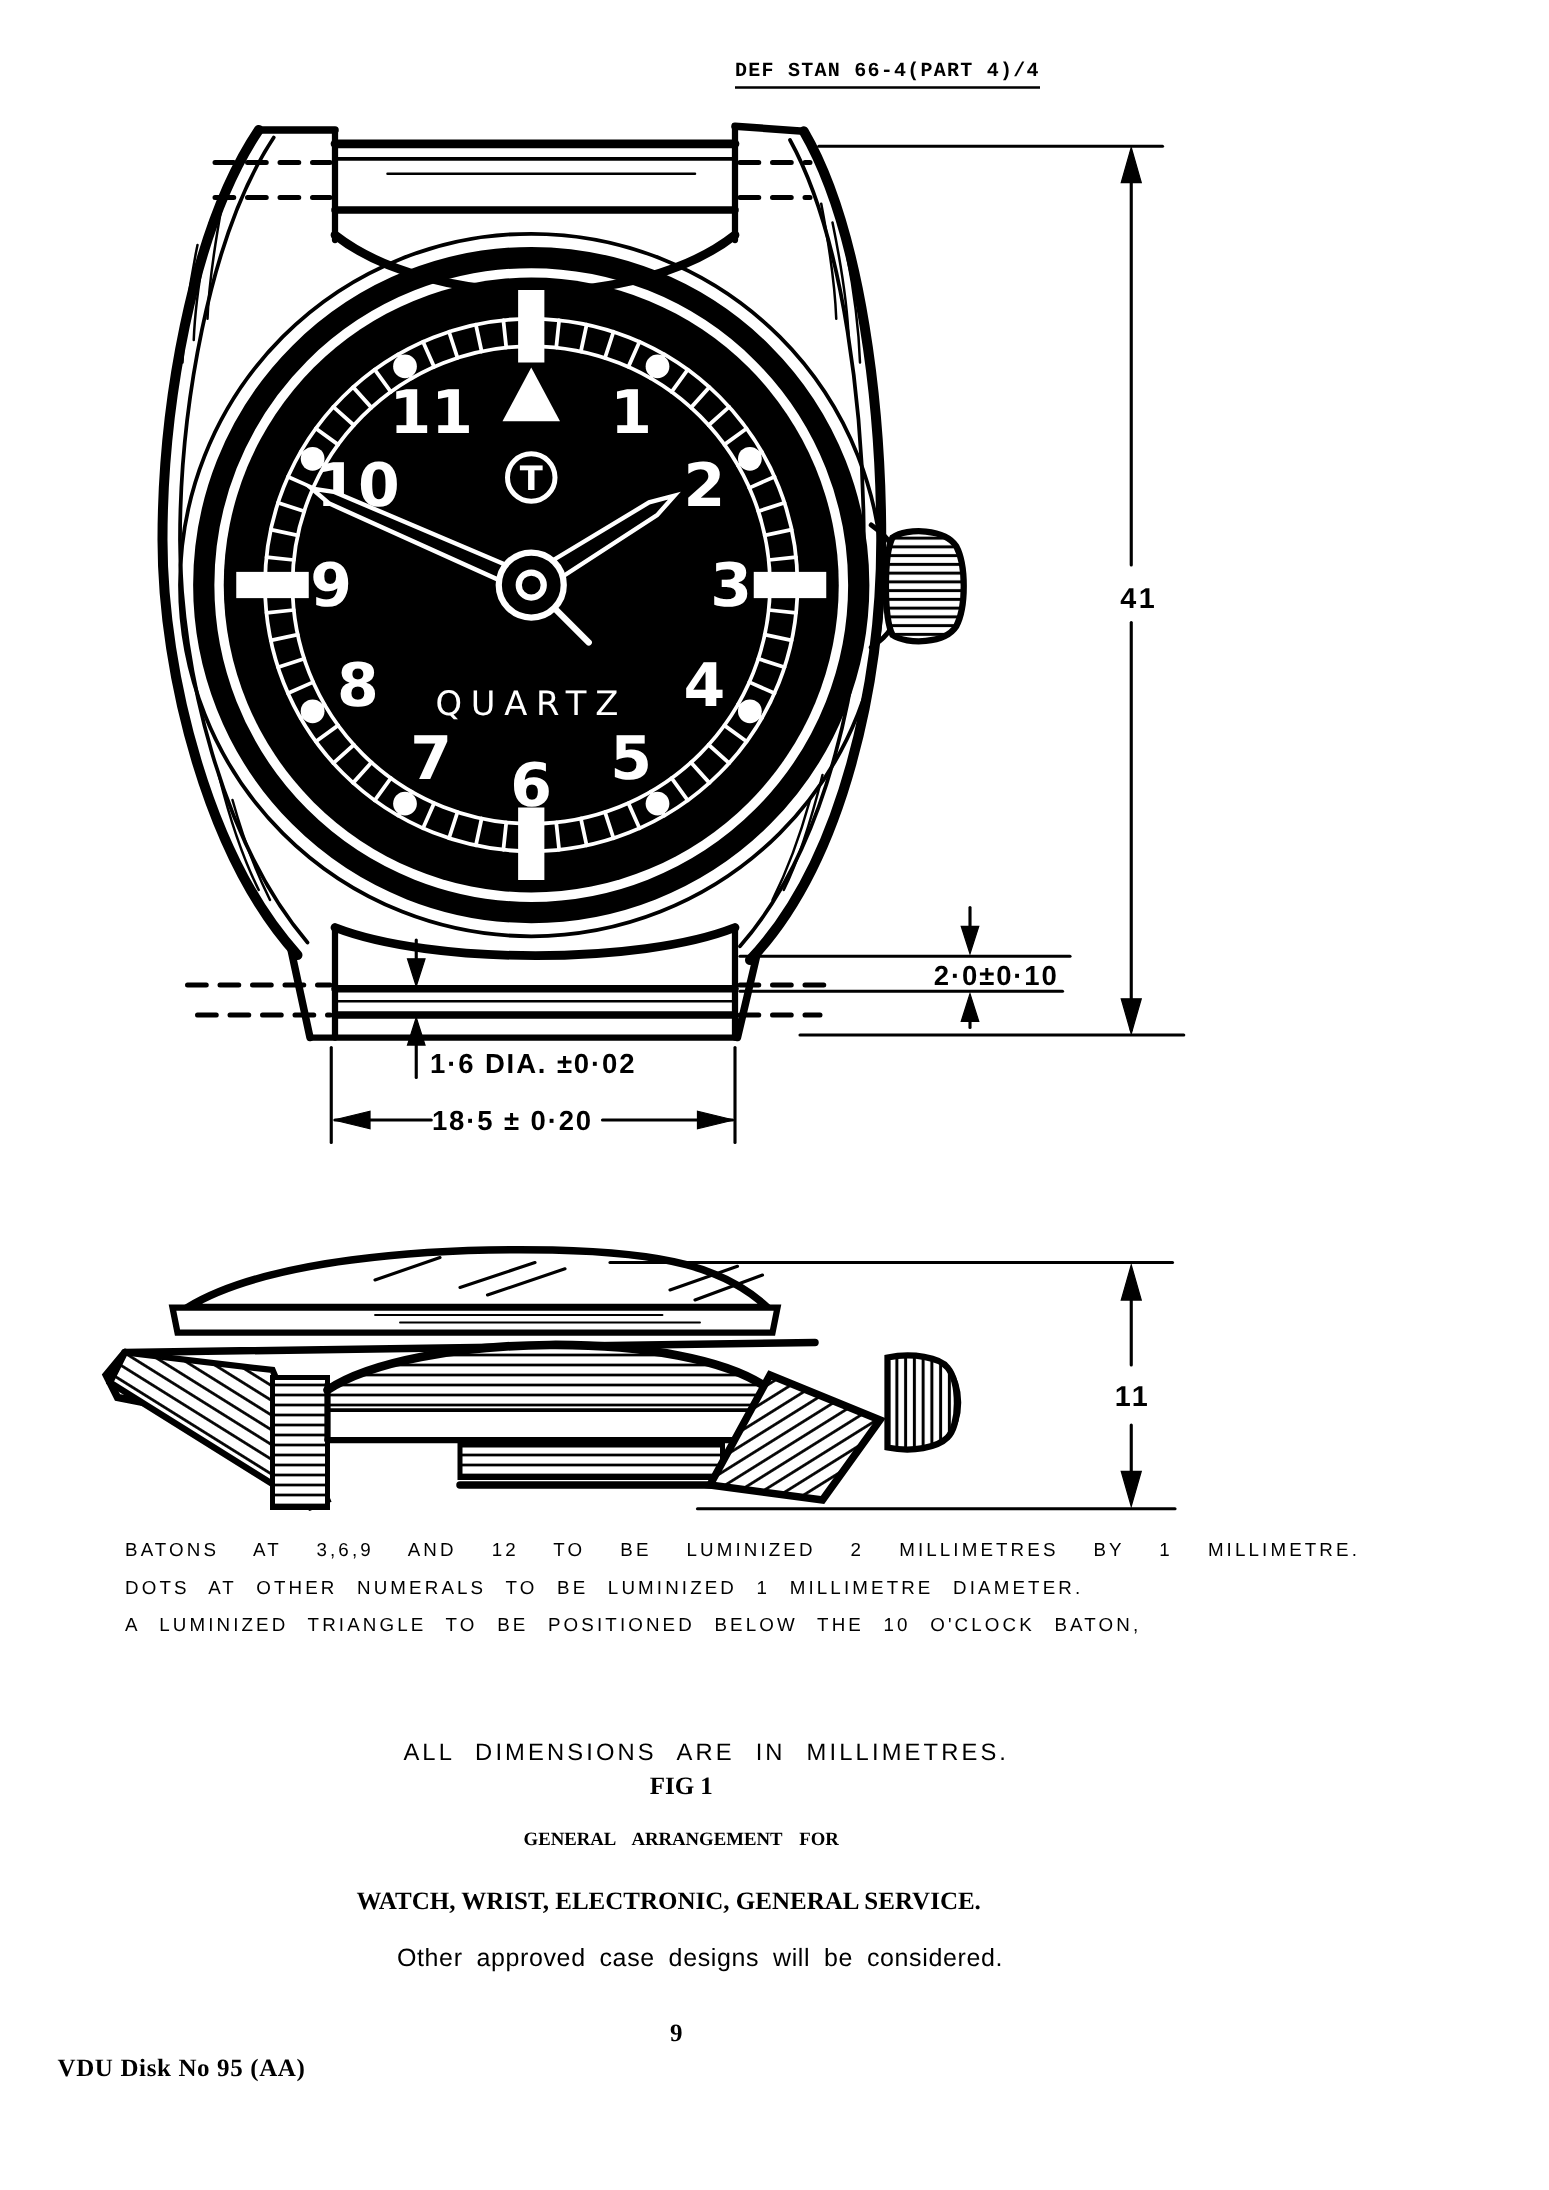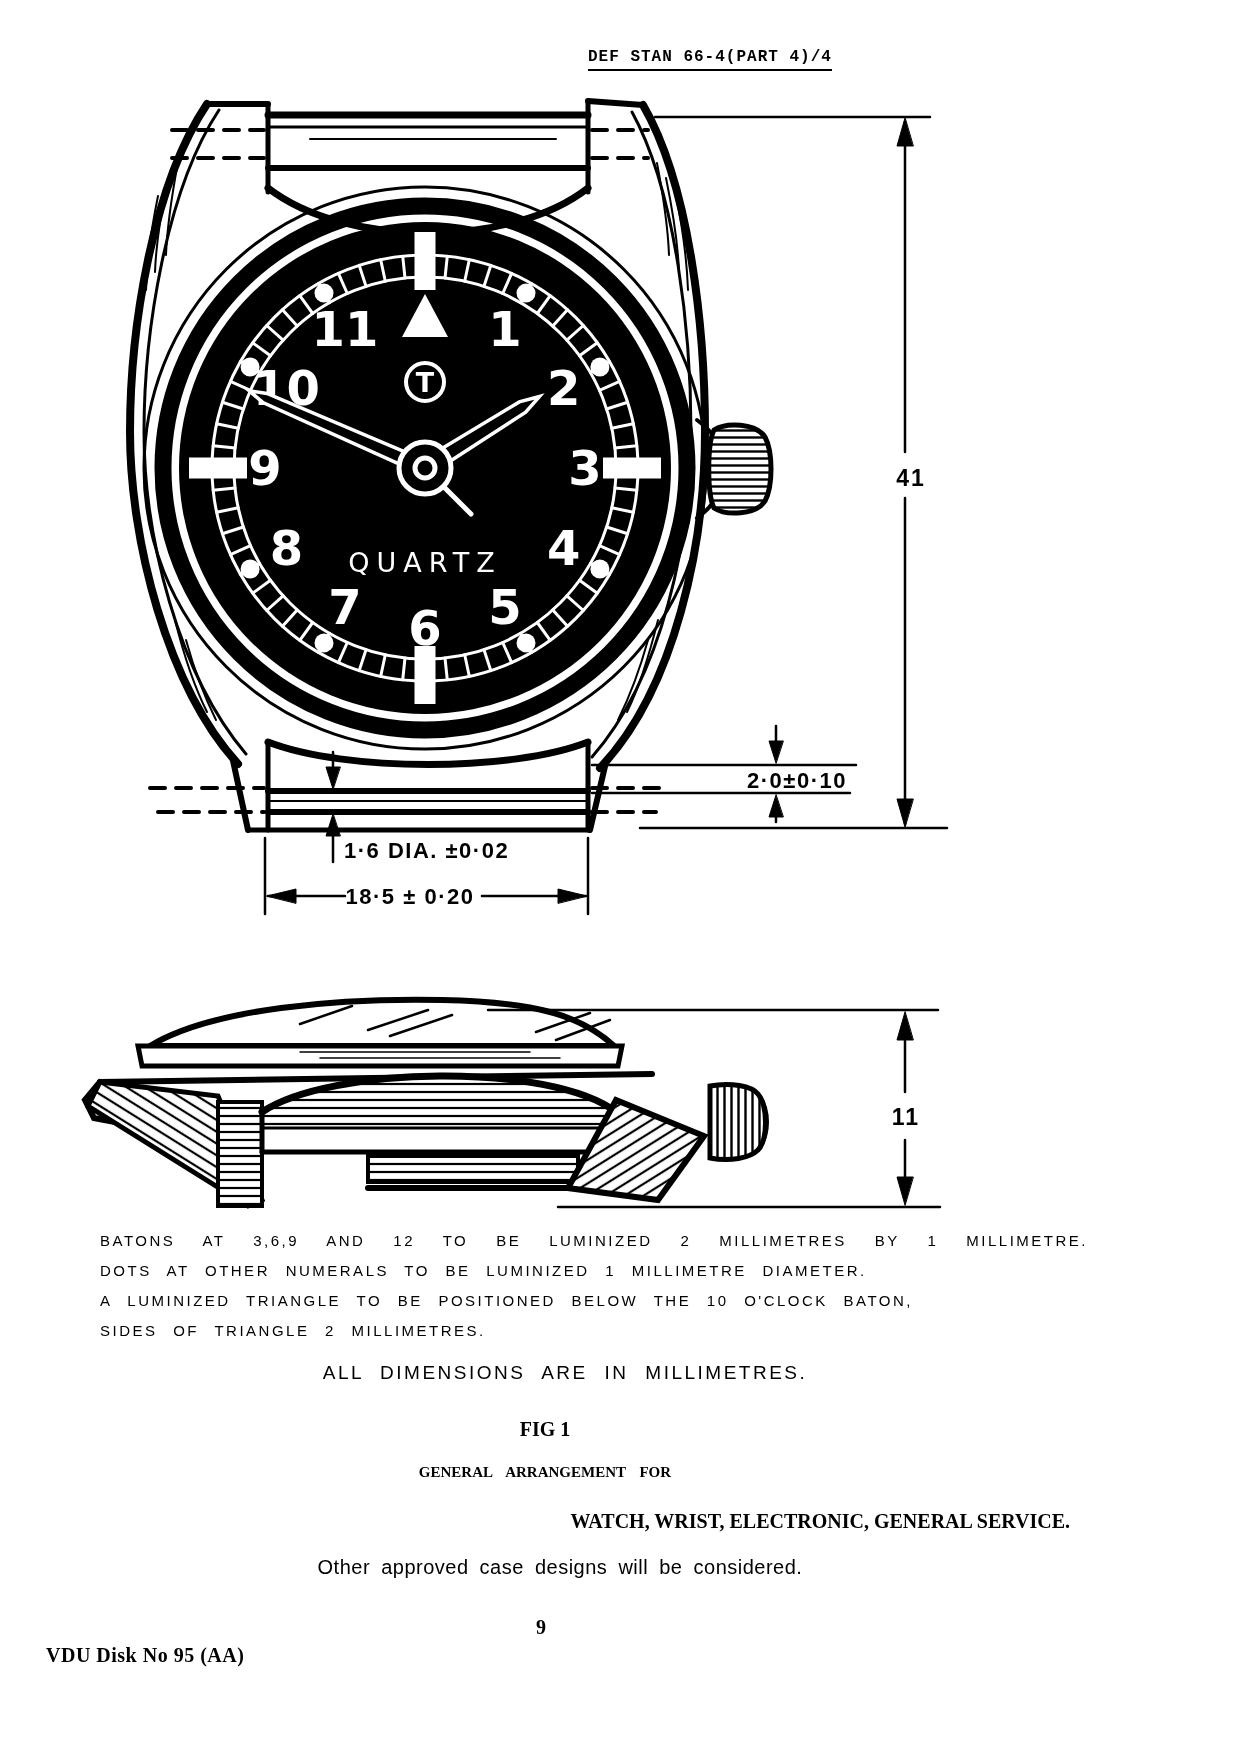--- a/index.html
+++ b/index.html
@@ -308,30 +308,29 @@
     </g>
   </g>
 </svg>
 
 <div class="abs header" style="left:588px;top:48px;">DEF STAN 66-4(PART 4)/4</div>
 
 <div class="abs notes" style="left:100px;top:1226px;">
   <div class="line just">BATONS AT 3,6,9 AND 12 TO BE LUMINIZED 2 MILLIMETRES BY 1 MILLIMETRE.</div>
   <div class="line">DOTS AT OTHER NUMERALS TO BE LUMINIZED 1 MILLIMETRE DIAMETER.</div>
   <div class="line">A LUMINIZED TRIANGLE TO BE POSITIONED BELOW THE 10 O'CLOCK BATON,</div>
-  <div class="line">SIDES OF TRIANGLE 2 MILLIMETRES.</div>
 </div>
 
-<div class="abs centerline" style="left:100px;top:1362px;width:930px;">ALL DIMENSIONS ARE IN MILLIMETRES.</div>
+<div class="abs centerline" style="left:100px;top:1392px;width:930px;">ALL DIMENSIONS ARE IN MILLIMETRES.</div>
 
 <div class="abs cap mono" style="left:0;top:1418px;width:1090px;font-size:20px;">FIG 1</div>
 
 <div class="abs cap mono" style="left:0;top:1464px;width:1090px;font-size:15px;word-spacing:10px;">GENERAL ARRANGEMENT FOR</div>
 
-<div class="abs cap mono" style="left:0;top:1510px;width:1070px;font-size:20px;text-align:right;">WATCH, WRIST, ELECTRONIC, GENERAL SERVICE.</div>
+<div class="abs cap mono" style="left:0;top:1510px;width:1070px;font-size:20px;">WATCH, WRIST, ELECTRONIC, GENERAL SERVICE.</div>
 
 <div class="abs cap" style="left:0;top:1556px;width:1120px;font-size:20px;letter-spacing:0.5px;word-spacing:5px;">Other approved case designs will be considered.</div>
 
 <div class="abs mono" style="left:536px;top:1616px;font-size:20px;">9</div>
 
 <div class="abs mono" style="left:46px;top:1644px;font-size:20px;letter-spacing:0.5px;">VDU Disk No 95 (AA)</div>
 
 </div>
 
 </body></html>

